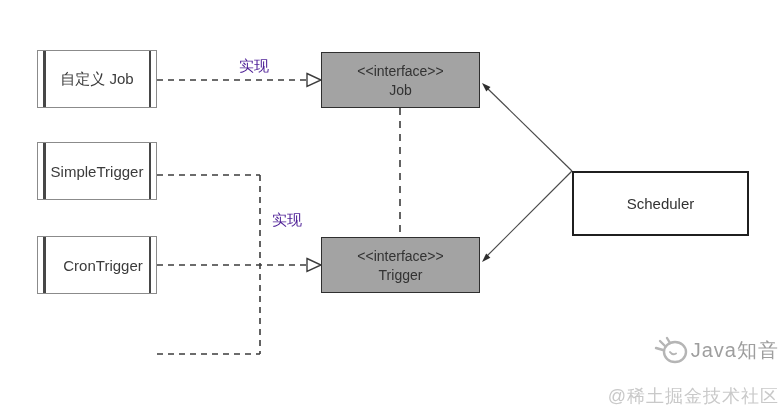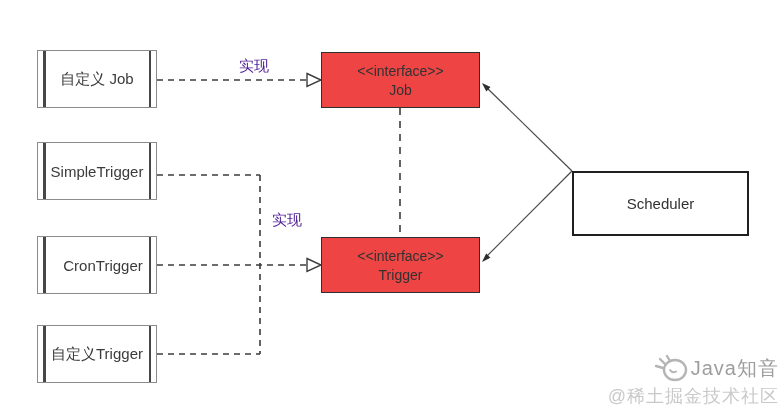--- a/index.html
+++ b/index.html
@@ -23,21 +23,21 @@
   .cbar.l{left:5px}
   .cbar.r{right:5px}
   .box-custom-job{left:37px;top:50px;}
   .box-simple-trigger{left:37px;top:142px;}
   .box-cron-trigger{left:37px;top:236px;padding-left:12px;}
   .box-custom-trigger{left:37px;top:325px;}
 
   
   .ibox{
     position:absolute;width:159px;height:56px;box-sizing:border-box;
-    border:1.6px solid #2f2f2f;background:#ef4444;
+    border:1.6px solid #2f2f2f;background:#a3a3a3;
     display:flex;flex-direction:column;align-items:center;justify-content:center;
     gap:3px;font-size:14px;color:#323232;
   }
   .box-job-interface{left:321px;top:52px;}
   .box-trigger-interface{left:321px;top:237px;}
 
   
   .sbox{
     position:absolute;left:572px;top:139px;width:177px;height:65px;box-sizing:border-box;
     border:2px solid #1f1f1f;background:#ffffff;
@@ -47,21 +47,21 @@
 
   
   .edge-label{position:absolute;font-size:15px;color:#4c1d95;white-space:nowrap;}
   .lbl-realize-job{left:239px;top:57px;}
   .lbl-realize-trigger{left:272px;top:211px;}
 
   
   .wm{position:absolute;right:5px;bottom:4px;text-align:right;line-height:1.1;}
   .wm-row{display:flex;align-items:center;justify-content:flex-end;}
   .wm-brand{font-size:20px;color:#9e9e9e;letter-spacing:1px;}
-  .wm-community{font-size:18px;color:#c9c9c9;letter-spacing:1px;margin-top:2px;}
+  .wm-community{font-size:18px;color:#c9c9c9;letter-spacing:1px;margin-top:20px;}
 </style>
 </head>
 <body>
 
 <div class="canvas">
 
   <svg class="connectors" viewBox="0 0 784 411" xmlns="http://www.w3.org/2000/svg">
 
     <g>
       <path d="M157 80 H307" fill="none" stroke="#3c3c3c" stroke-width="1.6" stroke-dasharray="6 5"></path>
@@ -99,25 +99,20 @@
   <div class="cbox box-simple-trigger">
     <span class="cbar l"></span>
     <span class="cbar r"></span>
     <span>SimpleTrigger</span>
   </div>
   <div class="cbox box-cron-trigger">
     <span class="cbar l"></span>
     <span class="cbar r"></span>
     <span>CronTrigger</span>
   </div>
-  <div class="cbox box-custom-trigger">
-    <span class="cbar l"></span>
-    <span class="cbar r"></span>
-    <span>自定义Trigger</span>
-  </div>
 
   <div class="ibox box-job-interface">
     <span>&lt;&lt;interface&gt;&gt;</span>
     <span>Job</span>
   </div>
   <div class="ibox box-trigger-interface">
     <span>&lt;&lt;interface&gt;&gt;</span>
     <span>Trigger</span>
   </div>
 

